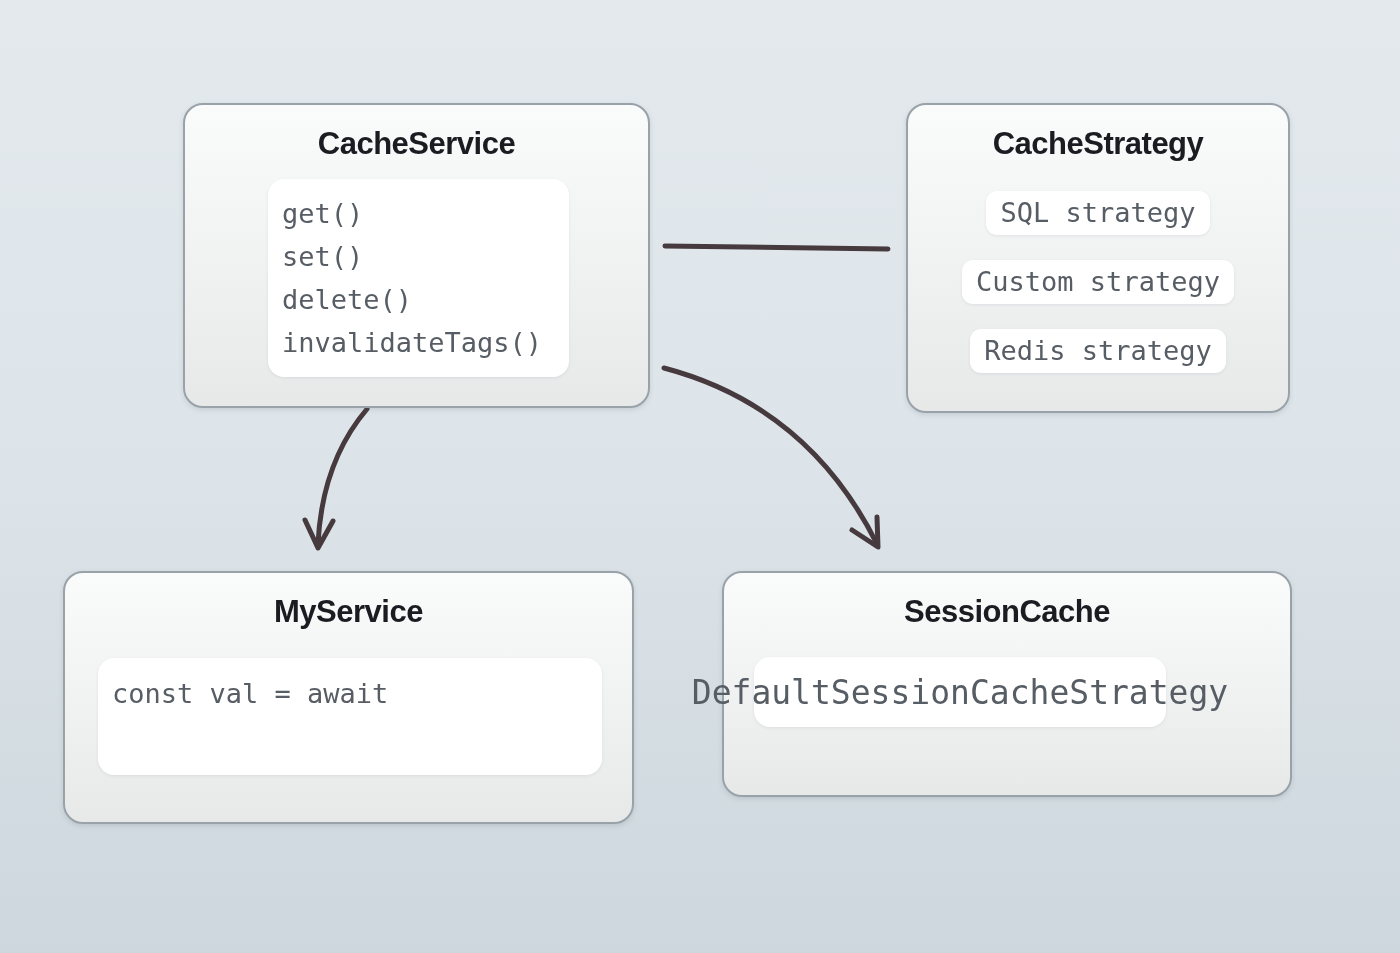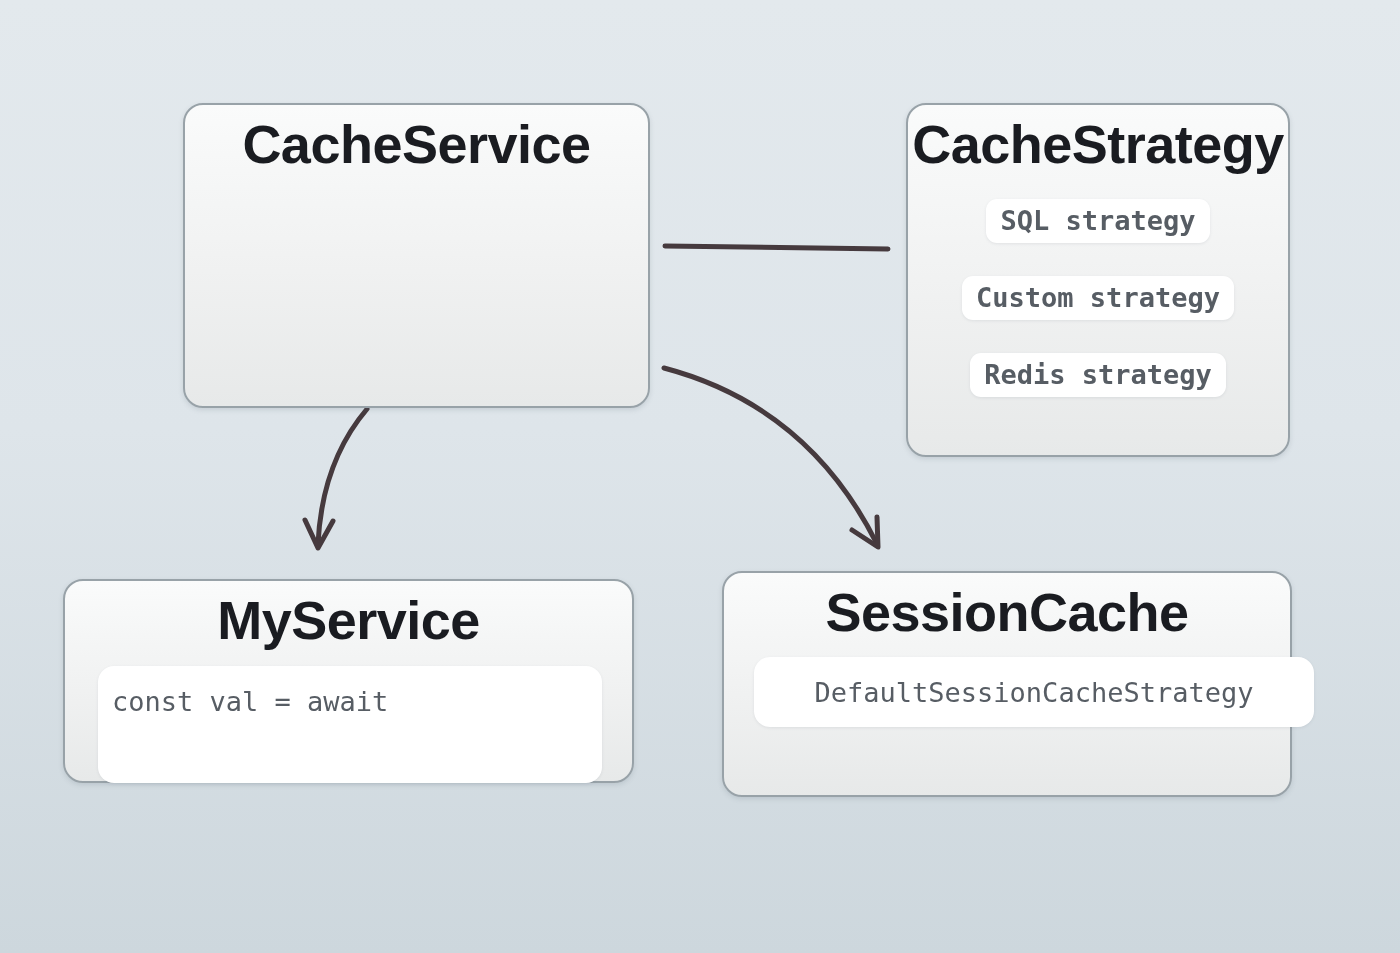--- a/index.html
+++ b/index.html
@@ -27,21 +27,21 @@
     position: absolute;
     box-sizing: border-box;
     border: 2.5px solid #98a2a8;
     border-radius: 20px;
     background: linear-gradient(180deg, #fafbfb 0%, #f0f1f1 55%, #e7e9e9 100%);
     box-shadow: 0 2px 5px rgba(90, 105, 115, 0.18);
   }
   .node-title {
     margin-top: 17px;
     text-align: center;
-    font-size: 54px;
+    font-size: 31px;
     line-height: 44px;
     font-weight: bold;
     letter-spacing: -0.5px;
     color: #1a1c21;
   }
   .mono {
     font-family: "DejaVu Sans Mono", "Liberation Mono", monospace;
     color: #575d64;
   }
   .code-block {
@@ -56,49 +56,49 @@
     line-height: 43px;
   }
   
   .node-cacheservice { left: 183px; top: 103px; width: 467px; height: 305px; }
   .node-cacheservice .code-block {
     left: 83px; top: 74px; width: 301px; height: 198px;
     padding: 13px 0 0 14px; box-sizing: border-box;
   }
   
   .node-cachestrategy {
-    left: 906px; top: 103px; width: 384px; height: 354px;
-    display: flex; flex-direction: column; align-items: center; gap: 8px;
+    left: 906px; top: 103px; width: 384px; height: 310px;
+    display: flex; flex-direction: column; align-items: center;
   }
   .pill {
     background: #ffffff;
     border-radius: 11px;
     padding: 4px 14px;
     font-size: 27px;
     line-height: 36px;
     white-space: pre;
     box-shadow: 0 1px 3px rgba(100, 110, 120, 0.12);
   }
-  .node-cachestrategy .pill { margin-top: 25px; font-weight: bold; }
+  .node-cachestrategy .pill { margin-top: 25px; }
   .node-cachestrategy .pill:nth-of-type(1) { margin-top: 24px; }
   
-  .node-myservice { left: 63px; top: 571px; width: 571px; height: 204px; margin-top: 8px; }
+  .node-myservice { left: 63px; top: 571px; width: 571px; height: 253px; }
   .node-myservice .code-block {
     left: 33px; top: 85px; width: 504px; height: 117px;
     padding: 14px 0 12px 14px; box-sizing: border-box;
   }
   
   .node-sessioncache { left: 722px; top: 571px; width: 570px; height: 226px; }
   .pill-session {
     position: absolute;
-    left: 30px; top: 84px; width: 560px; height: 70px;
+    left: 30px; top: 84px; width: 412px; height: 70px;
     background: #ffffff;
     border-radius: 16px;
     display: flex; align-items: center; justify-content: center;
-    font-size: 27px;
+    font-size: 33px;
     white-space: pre;
     box-shadow: 0 1px 3px rgba(100, 110, 120, 0.12);
   }
 </style>
 </head>
 <body>
 
 <div class="canvas">
 
   <svg class="edges" viewBox="0 0 1400 953" xmlns="http://www.w3.org/2000/svg">
@@ -107,20 +107,26 @@
 
     <path d="M 367 409 Q 322 462 318 544" fill="none" stroke-width="5" stroke-linecap="round" stroke="#463a3e"></path>
     <path d="M 333 521 L 318 548 L 305 520" fill="none" stroke-width="5" stroke-linecap="round" stroke-linejoin="round" stroke="#463a3e"></path>
 
     <path d="M 664 368 Q 808 406 877 544" fill="none" stroke-width="5" stroke-linecap="round" stroke="#463a3e"></path>
     <path d="M 877 517 L 878 547 L 852 530" fill="none" stroke-width="5" stroke-linecap="round" stroke-linejoin="round" stroke="#463a3e"></path>
   </svg>
 
   <div class="node node-cacheservice">
     <div class="node-title">CacheService</div>
+    <div class="code-block mono">
+      <div class="code-line">get()</div>
+      <div class="code-line">set()</div>
+      <div class="code-line">delete()</div>
+      <div class="code-line">invalidateTags()</div>
+    </div>
   </div>
 
   <div class="node node-cachestrategy">
     <div class="node-title">CacheStrategy</div>
     <div class="pill mono">SQL strategy</div>
     <div class="pill mono">Custom strategy</div>
     <div class="pill mono">Redis strategy</div>
   </div>
 
   <div class="node node-myservice">

